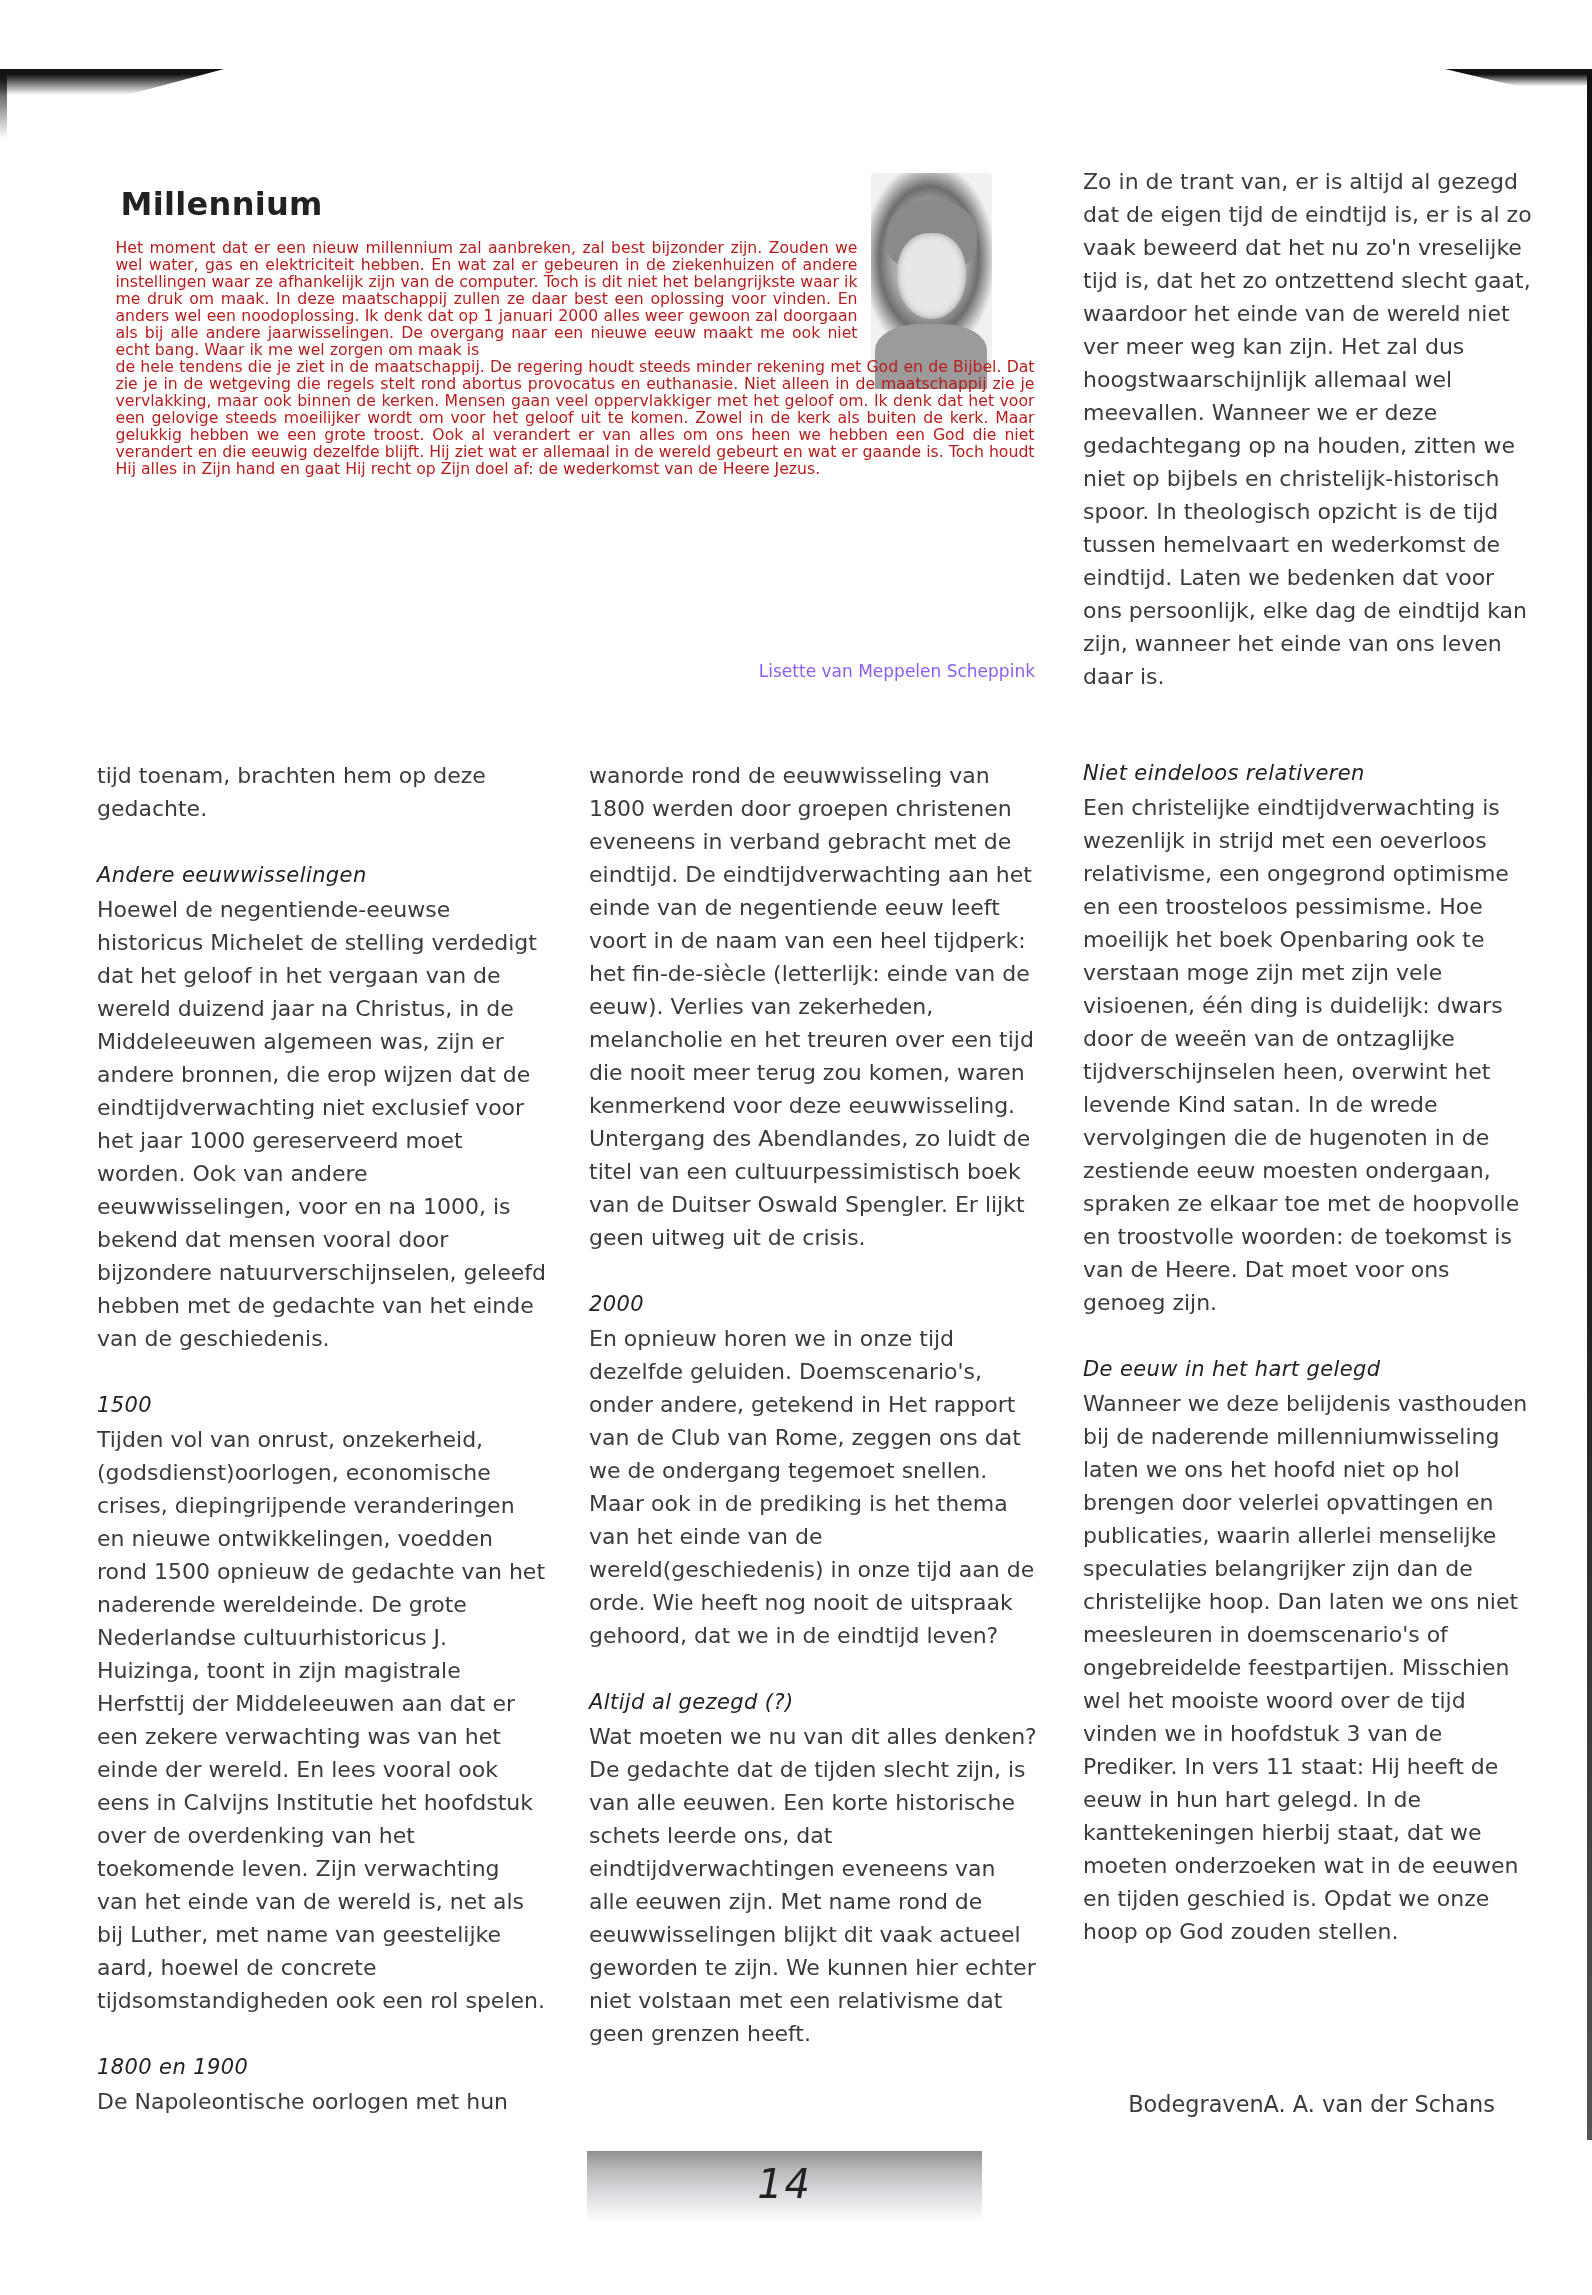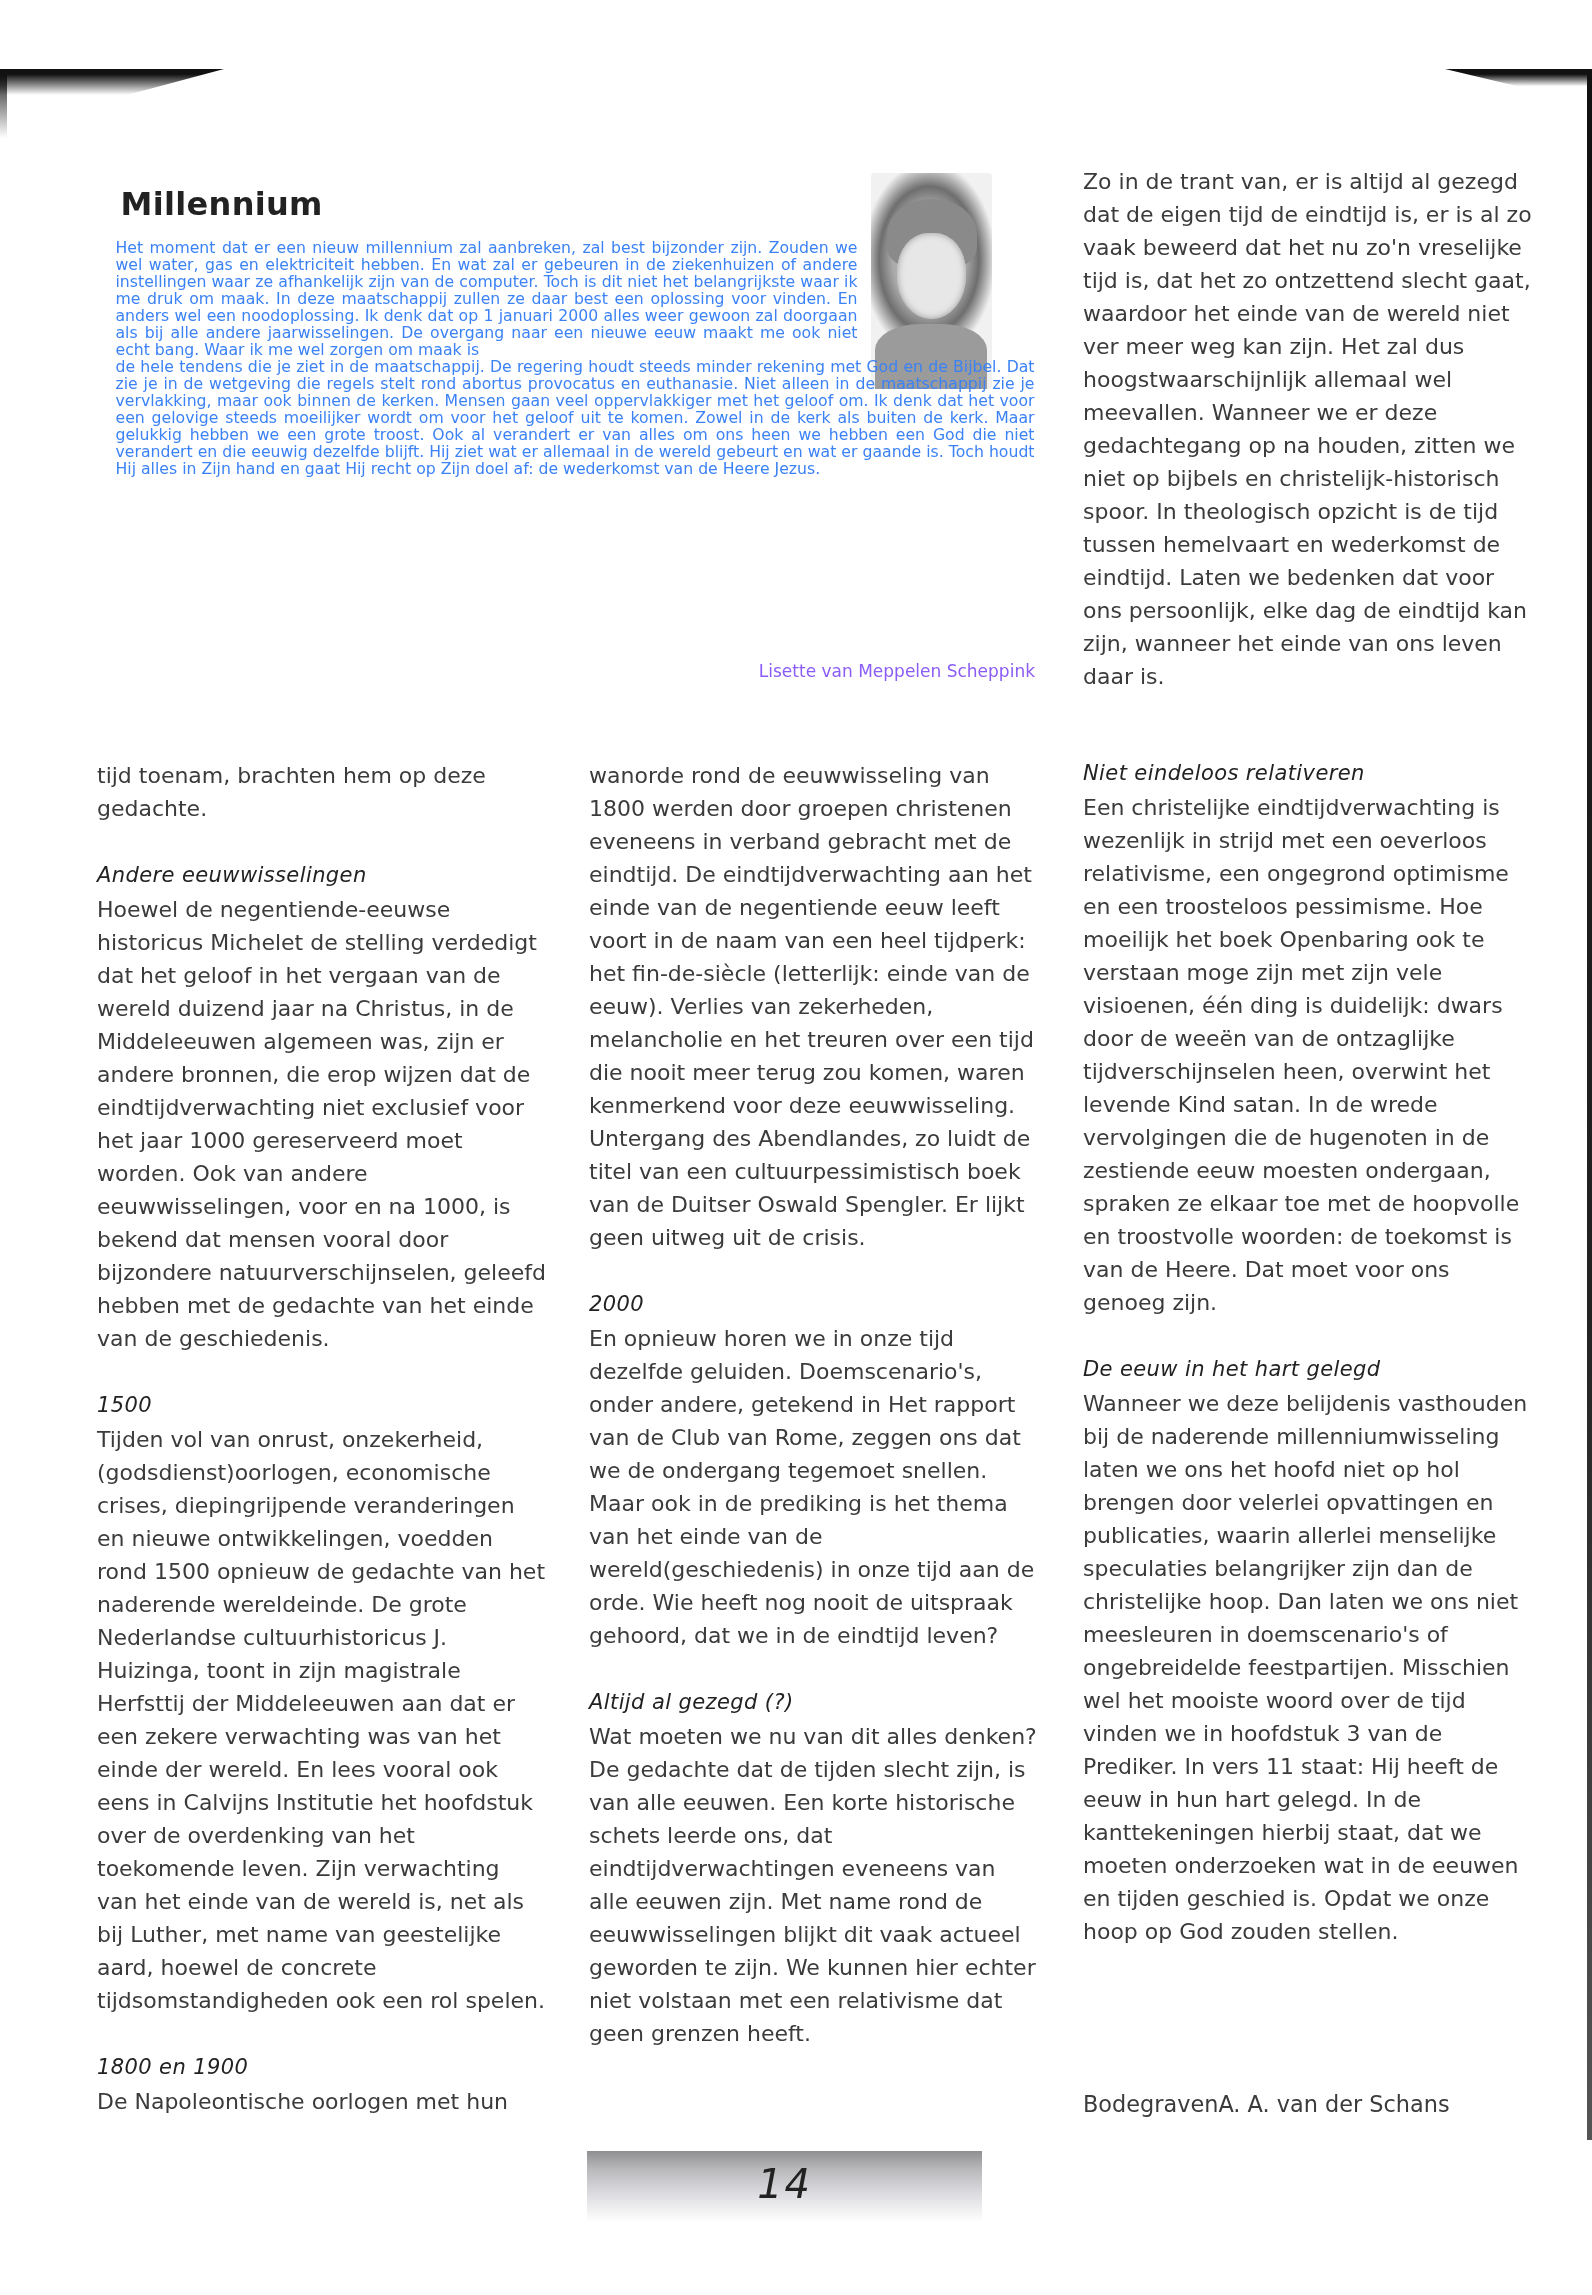--- a/index.html
+++ b/index.html
@@ -47,21 +47,21 @@
   .photo-hair {
     position: absolute; left: 15.5px; top: 26px; width: 90px; height: 69px;
     border-radius: 50% 50% 30% 30%; background: #8a8a8a;
   }
   .photo-shoulders {
     position: absolute; left: 4.3px; top: 151px; width: 112px; height: 65px;
     border-radius: 40% 40% 0 0; background: #9b9b9b;
   }
   .intro-body {
     position: absolute; left: 3.5px; top: 66px; width: 742px;
-    font-size: 15.7px; line-height: 17px; color: #3b82f6;
+    font-size: 15.7px; line-height: 17px; color: #b91c1c;
     text-align: justify; hyphens: auto;
   }
   .intro-body .wide { width: 919px; display: block; }
   .intro-sign {
     position: absolute; right: 0; top: 488px; font-size: 17px; color: #8b5cf6;
   }
 
   
   .col {
     position: absolute; width: 449px;
@@ -73,21 +73,21 @@
     font-size: 21px; line-height: 35px; color: #222; letter-spacing: 0.4px;
   }
   .gap { height: 33px; }
   .col-1 { left: 97px; top: 759px; }
   .col-2 { left: 589px; top: 759px; }
   .col-3 { left: 1083px; top: 165px; }
   .col-3b { left: 1083px; top: 756px; }
 
   .signoff {
     position: absolute; left: 1083px; top: 2091px; width: 457px;
-    display: flex; justify-content: flex-start; font-size: 22.4px; color: #3b3b3b;
+    display: flex; justify-content: center; font-size: 22.4px; color: #3b3b3b;
   }
 
   .page-number-bar {
     position: absolute; left: 587px; top: 2151px; width: 395px; height: 71px;
     background: linear-gradient(to bottom, #8f8f92 0, #b8b8bb 25%, #dcdce0 60%, #ffffff 100%);
     display: flex; align-items: center; justify-content: center;
   }
   .page-number {
     font-family: "DejaVu Sans", sans-serif; font-style: italic; font-size: 40px; color: #222;
     margin-top: -5.2px; letter-spacing: 1.7px;

